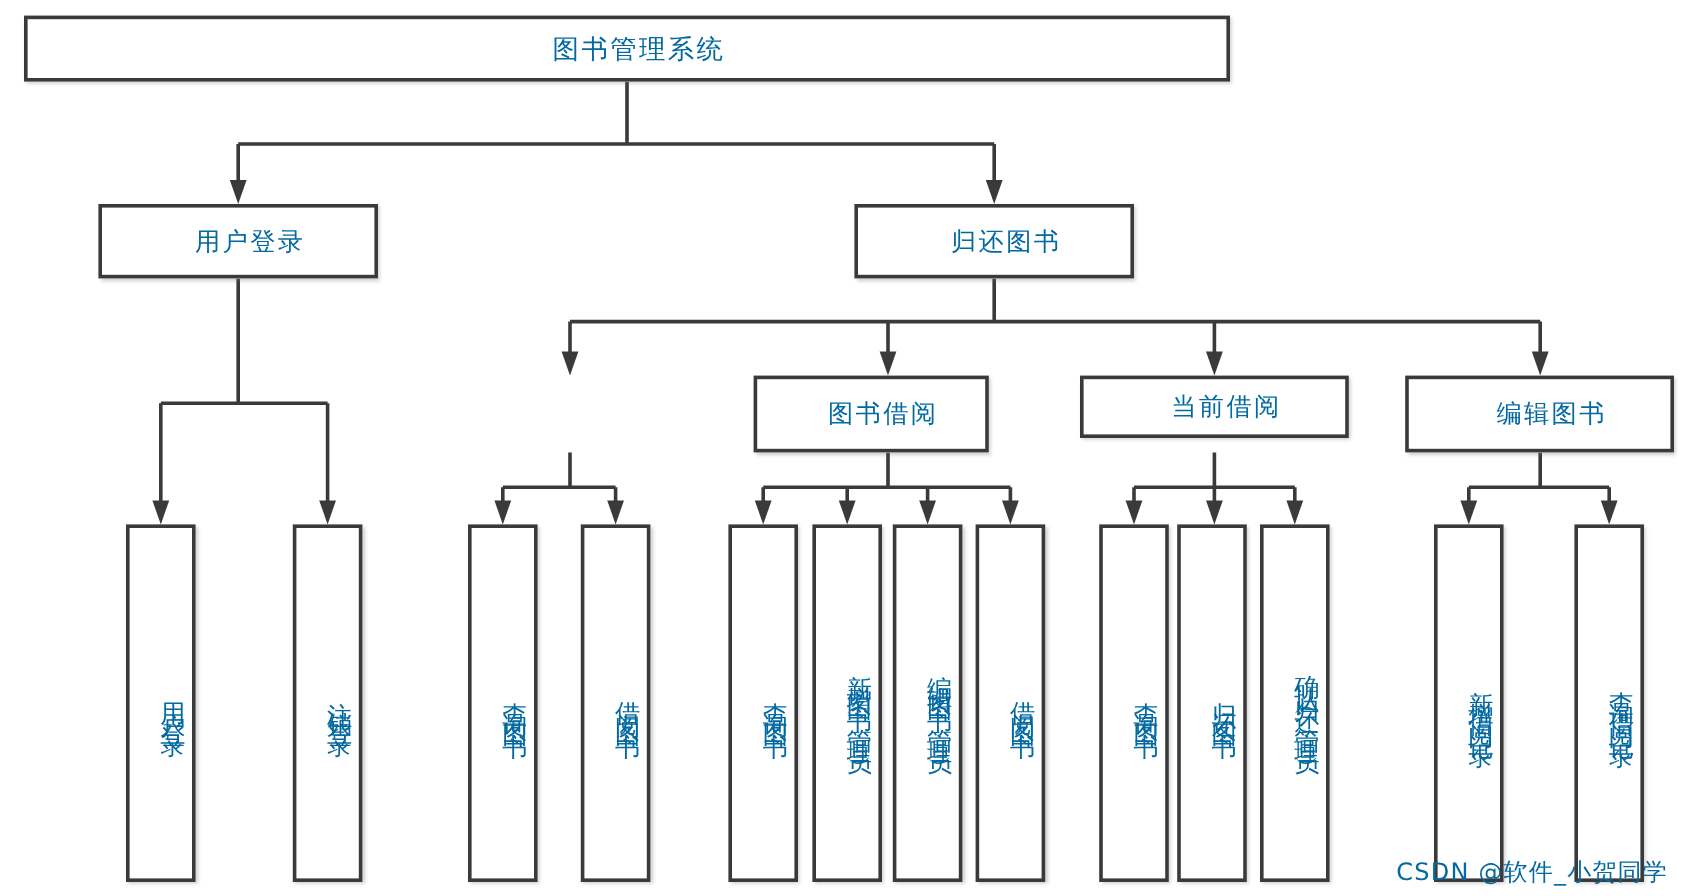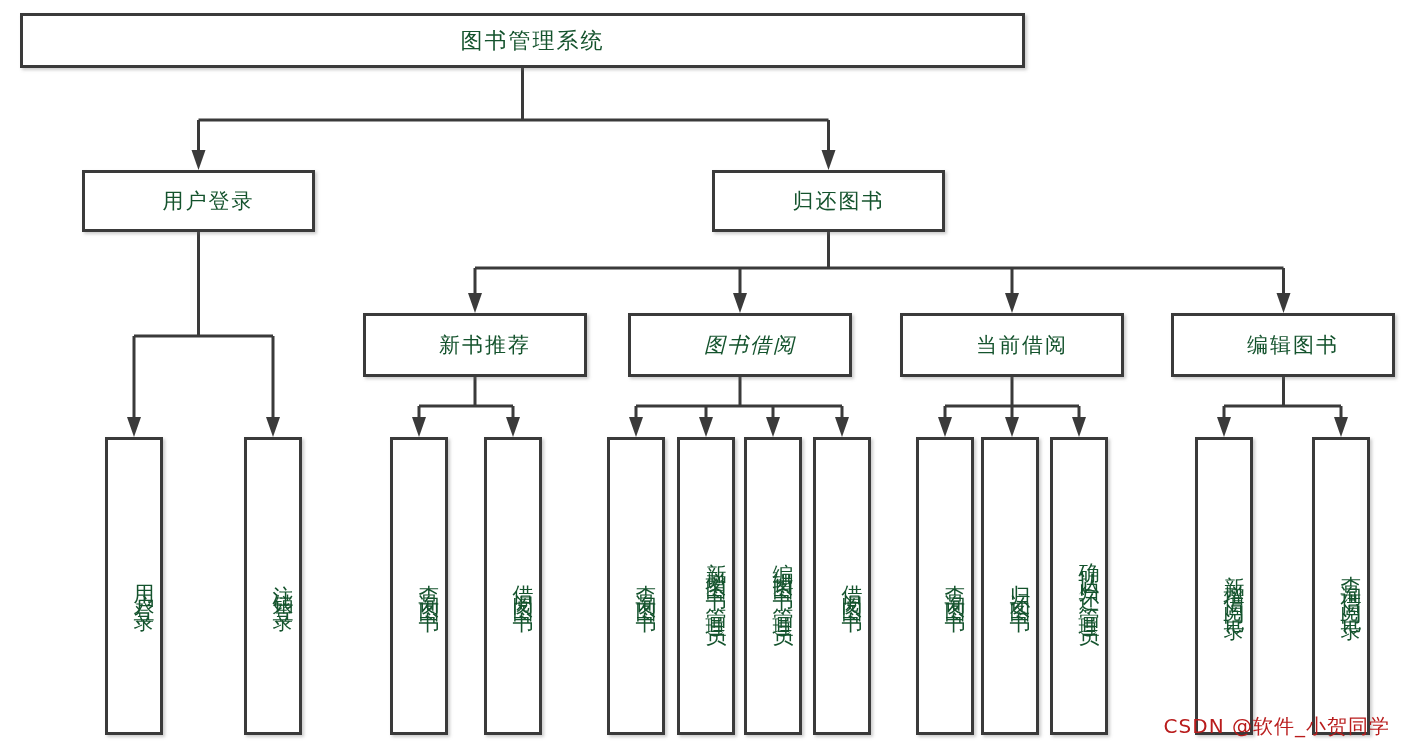--- a/index.html
+++ b/index.html
@@ -12,39 +12,39 @@
   }
   svg.connectors{position:absolute;left:0;top:0;z-index:1;}
   svg.connectors path{fill:none;stroke:#3a3a3a;stroke-width:3;}
   svg.connectors polygon{fill:#3a3a3a;stroke:none;}
   .node{
     position:absolute;z-index:2;
     background:#ffffff;
     border:3px solid #3a3a3a;
     box-sizing:border-box;
     display:flex;align-items:center;justify-content:center;
-    color:#14532d;
+    color:#0369a1;
     box-shadow:2px 2px 3px rgba(110,110,110,0.35);
     overflow:hidden;
     padding-left:20px;
   }
   .node.h span{font-size:21px;letter-spacing:2px;white-space:nowrap;}
   .node.root span{font-size:22px;letter-spacing:2px;}
   .node.v span{
     writing-mode:vertical-rl;
     text-orientation:upright;
     font-size:21px;
     letter-spacing:9px;
     line-height:1.15;
   }
   .watermark{
     position:absolute;z-index:5;
     right:15px;top:713px;
     font-size:20px;letter-spacing:1px;
-    color:#b91c1c;
+    color:#0369a1;
     white-space:nowrap;
   }
 </style>
 </head>
 <body>
 
 <div class="canvas">
 
   <svg class="connectors" width="1405" height="747" viewBox="0 0 1405 747">
 
@@ -100,27 +100,24 @@
     <span>图书管理系统</span>
   </div>
 
   <div class="node h" style="left:82px;top:170px;width:233px;height:62px;">
     <span>用户登录</span>
   </div>
   <div class="node h" style="left:712px;top:170px;width:233px;height:62px;">
     <span>归还图书</span>
   </div>
 
-  <div class="node h" style="left:363px;top:313px;width:224px;height:64px;">
-    <span>新书推荐</span>
-  </div>
-  <div class="node h" style="left:628px;top:313px;width:224px;height:64px;font-style:italic;">
+  <div class="node h" style="left:628px;top:313px;width:196px;height:64px;">
     <span>图书借阅</span>
   </div>
-  <div class="node h" style="left:900px;top:313px;width:224px;height:64px;">
+  <div class="node h" style="left:900px;top:313px;width:224px;height:52px;">
     <span>当前借阅</span>
   </div>
   <div class="node h" style="left:1171px;top:313px;width:224px;height:64px;">
     <span>编辑图书</span>
   </div>
 
   <div class="node v" style="left:105px;top:437px;width:58px;height:298px;">
     <span>用户登录</span>
   </div>
   <div class="node v" style="left:244px;top:437px;width:58px;height:298px;">

